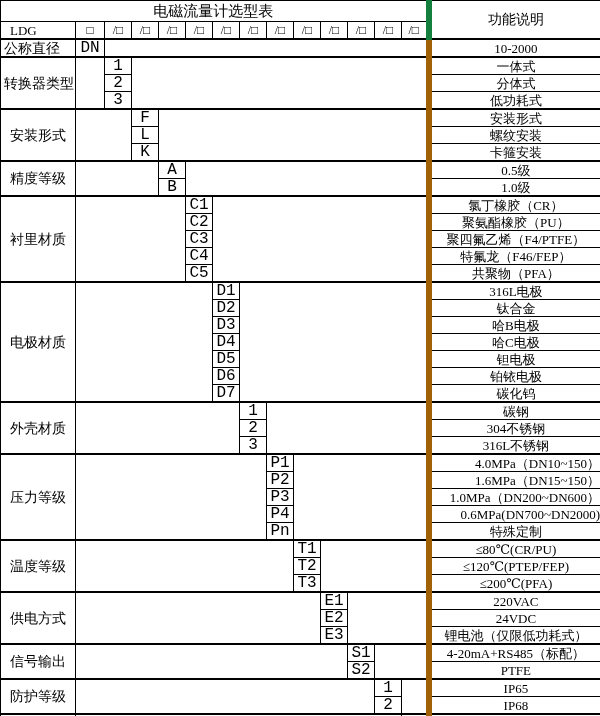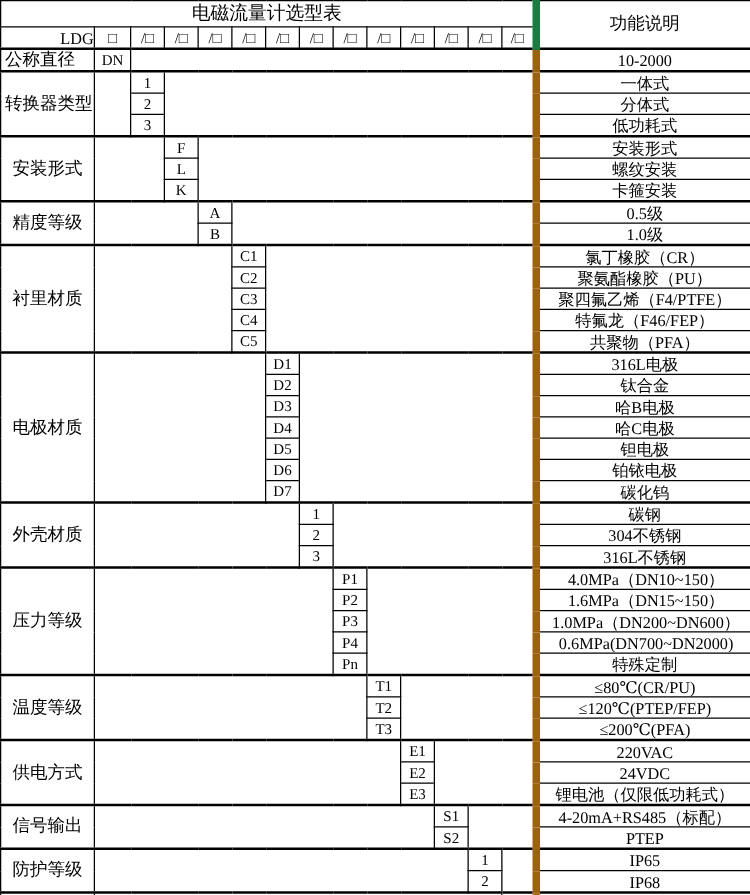--- a/index.html
+++ b/index.html
@@ -22,25 +22,25 @@
     white-space: nowrap;
     overflow: hidden;
     font-size: 13px;
     line-height: 15px;
     height: 16px;
   }
   td.title-cell { font-size: 15px; height: 20px; margin-left: 28px; }
   td.fn-header  { font-size: 14px; border-left: 6px solid #15803d; }
   td.label      { font-size: 14px; letter-spacing: 0px; }
   td.label.left { text-align: left; padding-left: 3px; margin-left: 40px; }
-  td.prefix     { text-align: right; padding-left: 9px; font-size: 13px; }
+  td.prefix     { text-align: left; padding-left: 9px; font-size: 13px; }
   td.box        { font-size: 12px; }
-  td.code       { font-size: 12px; font-family: Liberation Serif, serif; }
+  td.code       { font-size: 16px; font-family: Liberation Mono, monospace; }
   td.desc       { font-size: 13px; border-left: 6px solid #a16207; }
-  td.desc.left  { text-align: center; padding-left: 2px; }
+  td.desc.left  { text-align: right; padding-left: 2px; }
   td.gap        { }
   tr.section-start td { border-top: 2px solid #000; }
 </style>
 </head>
 <body>
 
 <table class="sel">
   <colgroup>
     <col style="width:75px">
     <col style="width:29px">
@@ -250,21 +250,21 @@
       </tr>
       <tr class="section-start">
         <td class="label" rowspan="2">信号输出</td>
         <td class="gap" rowspan="2" colspan="10"></td>
         <td class="code">S1</td>
         <td class="gap" rowspan="2" colspan="2"></td>
         <td class="desc">4-20mA+RS485（标配）</td>
       </tr>
       <tr>
         <td class="code">S2</td>
-        <td class="desc">PTEP</td>
+        <td class="desc">PTFE</td>
       </tr>
       <tr class="section-start">
         <td class="label" rowspan="2">防护等级</td>
         <td class="gap" rowspan="2" colspan="11"></td>
         <td class="code">1</td>
         <td class="gap" rowspan="2"></td>
         <td class="desc">IP65</td>
       </tr>
       <tr>
         <td class="code">2</td>

